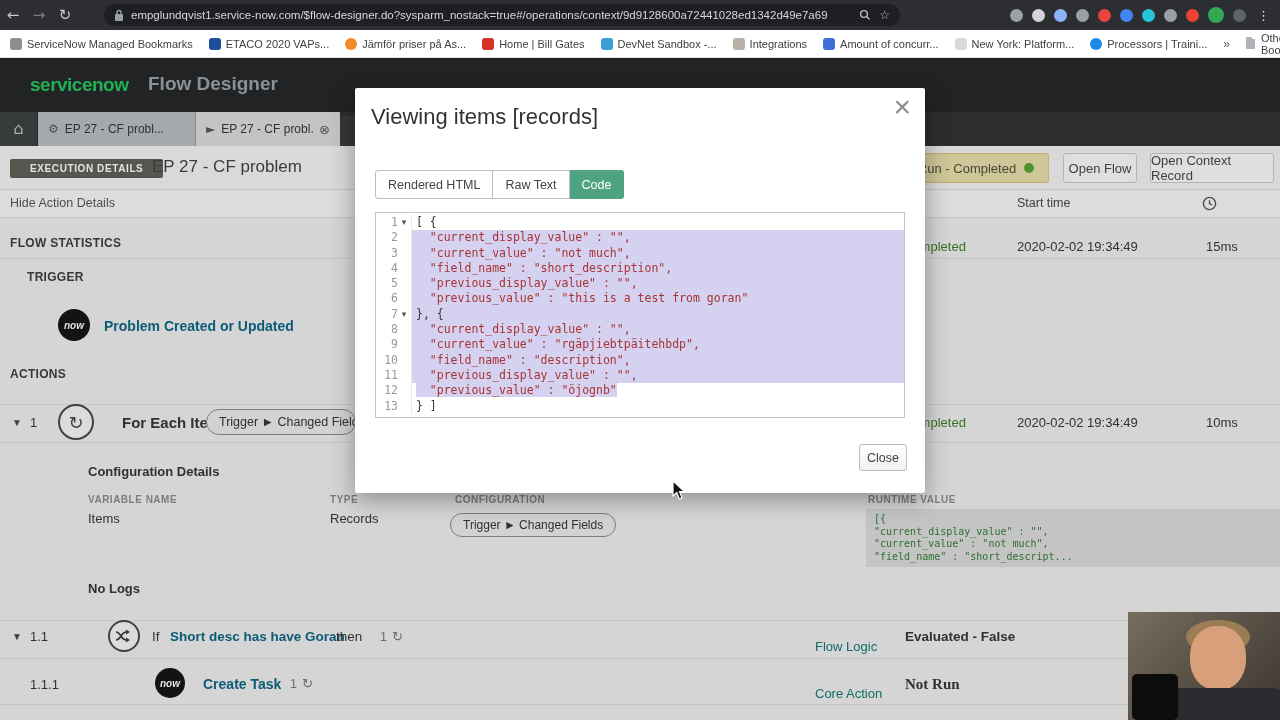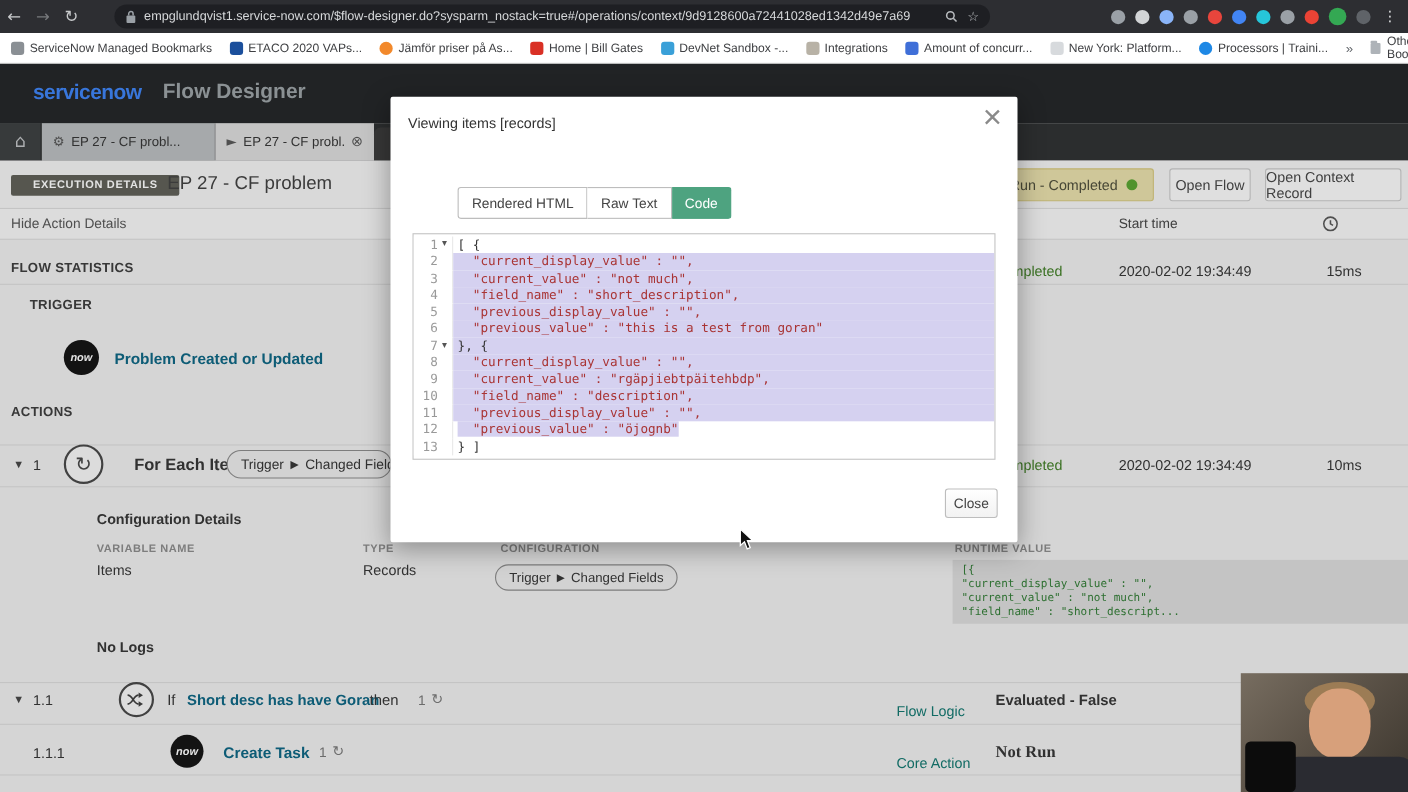--- a/index.html
+++ b/index.html
@@ -29,21 +29,21 @@
   .bm.chev { color:#5f6368; font-size:12px; }
   .bm-right { margin-left:auto; display:flex; align-items:center; gap:6px; font-size:11px; color:#3f4043; }
   .folder { width:13px; height:10px; background:#aeb3b8; border-radius:1px; position:relative; }
   .folder:before { content:""; position:absolute; left:0; top:-2px; width:6px; height:2px; background:#aeb3b8; border-radius:1px 1px 0 0; }
 
   
   .page { position:absolute; left:0; top:58px; width:1280px; height:662px; background:#efefef; }
   .backdrop { position:absolute; inset:0; background:rgba(40,40,40,0.13); z-index:40; }
 
   .snhead { position:absolute; left:0; top:0; width:1280px; height:54px; background:#212325; }
-  .snlogo { position:absolute; left:30px; top:16px; font-size:19px; font-weight:bold; letter-spacing:-0.5px; color:#3b82f6; }
+  .snlogo { position:absolute; left:30px; top:16px; font-size:19px; font-weight:bold; letter-spacing:-0.5px; color:#22c55e; }
   .snprod { position:absolute; left:148px; top:15px; font-size:19px; font-weight:600; color:#9aa1a5; }
 
   .tabstrip { position:absolute; left:0; top:54px; width:1280px; height:34px; background:#2c2e30; }
   .hometab { position:absolute; left:0; top:0; width:38px; height:34px; background:#3a3d3f; border-right:1px solid #232526; color:#c0c3c5; font-size:16px; text-align:center; line-height:34px; font-family:"DejaVu Sans", sans-serif; }
   .tab { position:absolute; top:0; height:34px; display:flex; align-items:center; gap:6px; padding:0 10px; font-size:12px; color:#333; }
   .tab1 { left:38px; width:158px; background:#b9bdbf; border-right:1px solid #98999b; }
   .tab2 { left:196px; width:144px; background:#dcdcdc; }
   .tabstub { position:absolute; left:340px; top:4px; width:70px; height:30px; background:#3a3a3a; border-radius:6px 6px 0 0; }
   .tabico { font-size:12px; color:#555; font-family:"DejaVu Sans", sans-serif; }
   .tabclose { font-size:13px; color:#555; margin-left:auto; font-family:"DejaVu Sans", sans-serif; }
@@ -75,23 +75,23 @@
   .loopg { font-family:"DejaVu Sans", sans-serif; color:#777; font-size:13px; }
   .nowlogo { position:absolute; width:32px; height:32px; border-radius:50%; background:#111; color:#fff; font-size:10px; font-style:italic; font-weight:bold; display:flex; align-items:center; justify-content:center; }
   .ringicon { position:absolute; border:2.5px solid #454545; border-radius:50%; background:#f7f7f7; display:flex; align-items:center; justify-content:center; }
   .pill { position:absolute; background:#ececec; border:1.5px solid #8a8a8a; border-radius:13px; font-size:12.5px; color:#333; display:flex; align-items:center; padding:0 12px; white-space:nowrap; overflow:hidden; }
   .colh { position:absolute; font-size:10px; font-weight:bold; color:#8a8a8a; letter-spacing:0.5px; }
   .rtbox { position:absolute; left:866px; top:291px; width:414px; height:58px; background:#dcdcdc; padding:4px 8px; font-family:"DejaVu Sans Mono", monospace; font-size:10px; line-height:12.5px; color:#2f7b33; overflow:hidden; white-space:pre; }
   .exp { position:absolute; font-size:10px; color:#444; }
 
   
   .modal { position:absolute; left:355px; top:30px; width:570px; height:405px; background:#fff; border-radius:2px; box-shadow:0 6px 24px rgba(0,0,0,0.35); z-index:50; }
-  .mtitle { position:absolute; left:16px; top:16px; font-size:13px; color:#333; }
+  .mtitle { position:absolute; left:16px; top:16px; font-size:22px; color:#333; }
   .mclose { position:absolute; right:14px; top:4px; font-size:30px; font-weight:100; color:#8a8a8a; line-height:30px; }
-  .mtabs { position:absolute; left:20px; top:82px; display:flex;margin-left:41px; }
+  .mtabs { position:absolute; left:20px; top:82px; display:flex; }
   .mtab { height:29px; padding:0 12px; display:flex; align-items:center; font-size:12.5px; color:#444; background:#fff; border:1px solid #bdbdbd; }
   .mtab + .mtab { border-left:none; }
   .mtab:first-child { border-radius:3px 0 0 3px; }
   .mtab:last-child { border-radius:0 3px 3px 0; }
   .mtab.active { background:#4ea380; border-color:#4ea380; color:#fff; }
   .codebox { position:absolute; left:20px; top:124px; width:530px; height:206px; border:1px solid #c4c4c4; background:#fff; overflow:hidden; font-family:"DejaVu Sans Mono", monospace; font-size:11.5px; line-height:15.3px; padding-top:2px; }
   .cl { display:flex; height:15.3px; }
   .g { width:36px; flex:0 0 36px; display:flex; background:#fff; border-right:1px solid #e8e8e8; }
   .ln { width:22px; text-align:right; color:#999; }
   .fold { width:12px; text-align:center; font-size:9px; color:#555; line-height:15.3px; font-family:"DejaVu Sans", sans-serif; }

